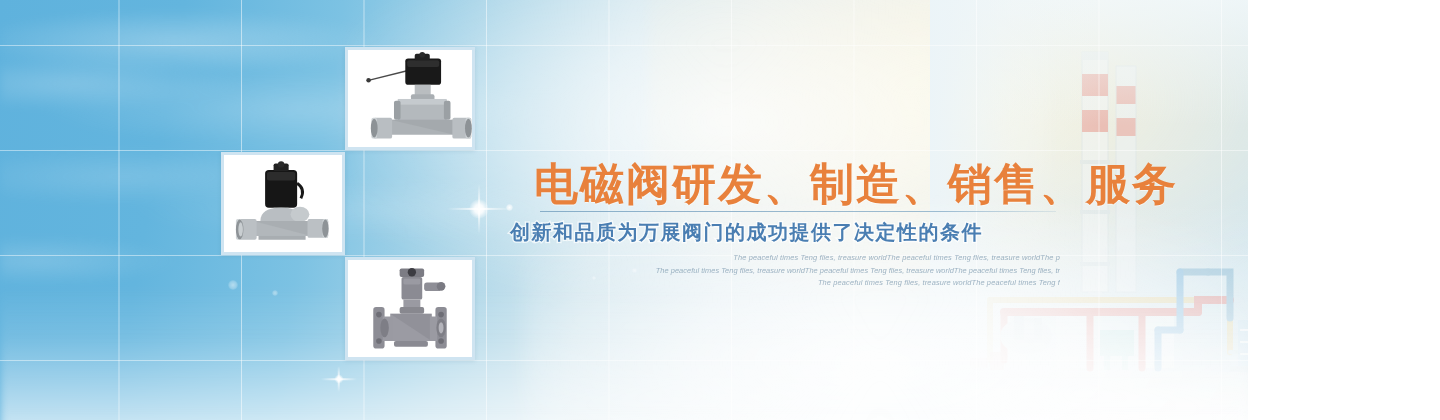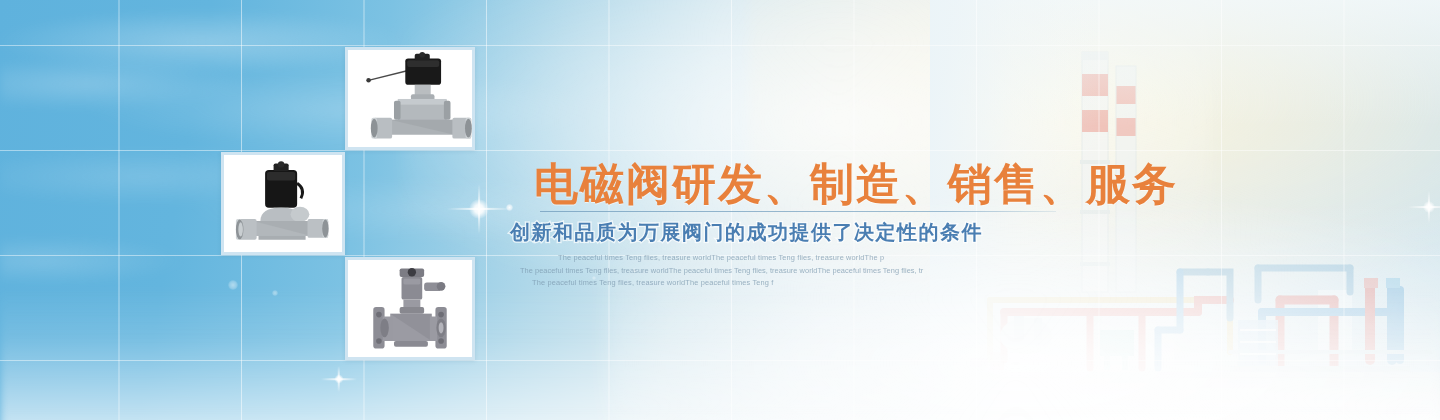--- a/index.html
+++ b/index.html
@@ -1,21 +1,21 @@
 <!DOCTYPE html>
 <html><head>
 <meta charset="utf-8">
 <style>
   * { margin:0; padding:0; box-sizing:border-box; }
   html,body { width:1440px; height:420px; overflow:hidden; background:#fff; }
   body { font-family:"Liberation Sans", sans-serif; }
 
   .banner {
     position:relative;
-    width:1440px; height:420px;
+    width:1248px; height:420px;
     overflow:hidden;
     background:#cfe6f2;
   }
 
   
   .sky-base {
     position:absolute; inset:0;
     background:
       linear-gradient(100deg,
         #5fb2dd 0%,
@@ -158,26 +158,27 @@
     font-size:20px; font-weight:bold;
     letter-spacing:1.5px;
     color:#4a7eb2;
     white-space:nowrap;
     -webkit-text-stroke:2.6px rgba(255,255,255,.70);
     paint-order:stroke fill;
   }
   .eng-lines {
     position:absolute; left:520px; top:252px;
     width:540px;
-    text-align:left;
+    text-align:right;
     font-size:7.4px;
     line-height:12.6px;
     color:rgba(120,150,172,.72);
     letter-spacing:.15px;
     white-space:nowrap;
+    font-style:italic;
   }
   .eng-lines div { overflow:hidden; }
   .eng-lines div:nth-child(1) { padding-left:38px; }
   .eng-lines div:nth-child(2) { padding-left:0; letter-spacing:.05px; }
   .eng-lines div:nth-child(3) { padding-left:12px; }
 </style>
 </head>
 <body>
 
 <div class="banner">

